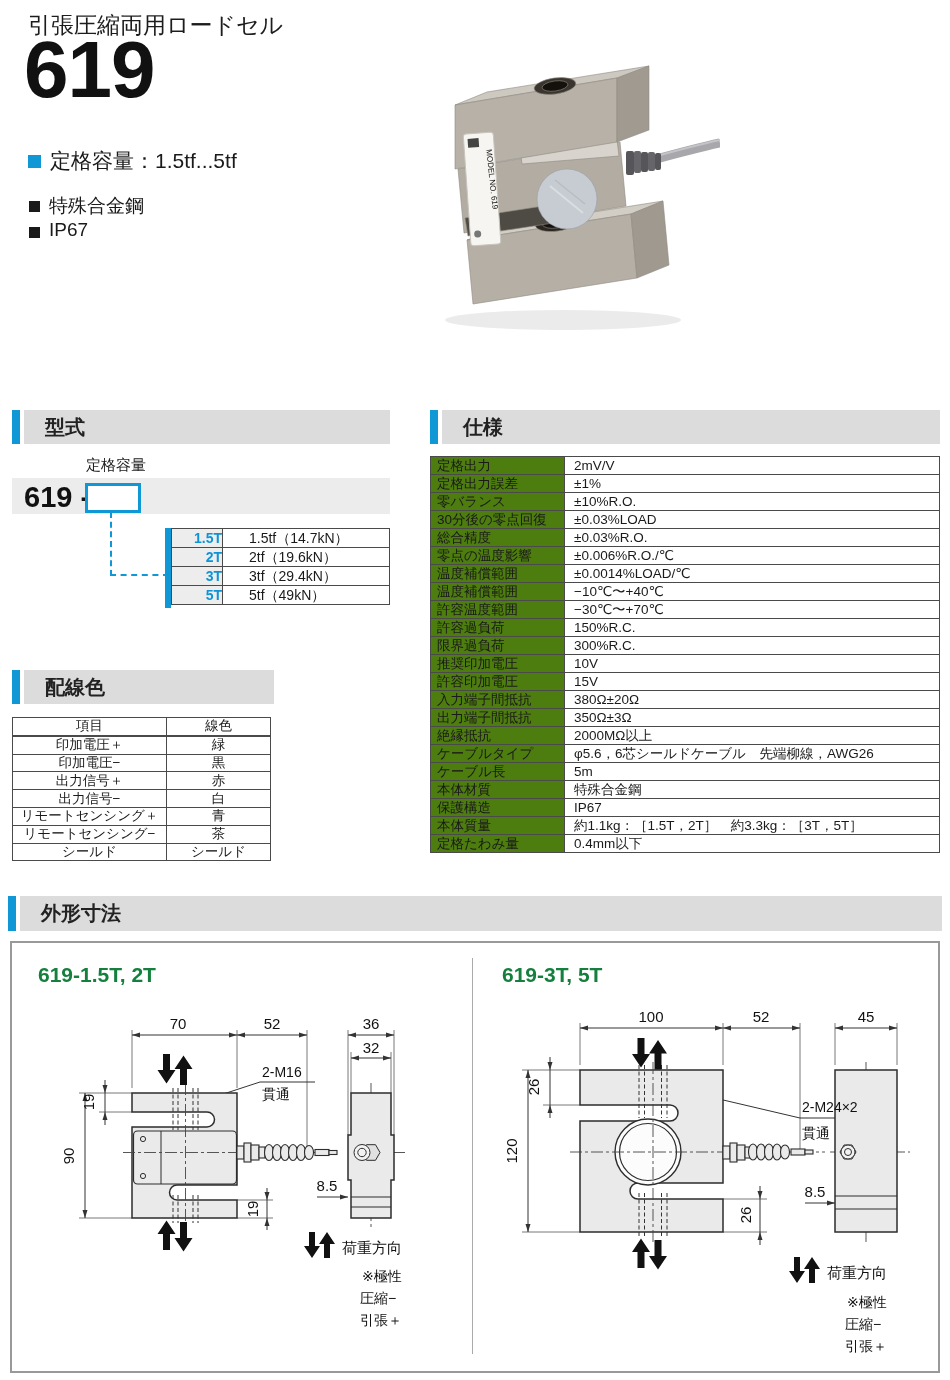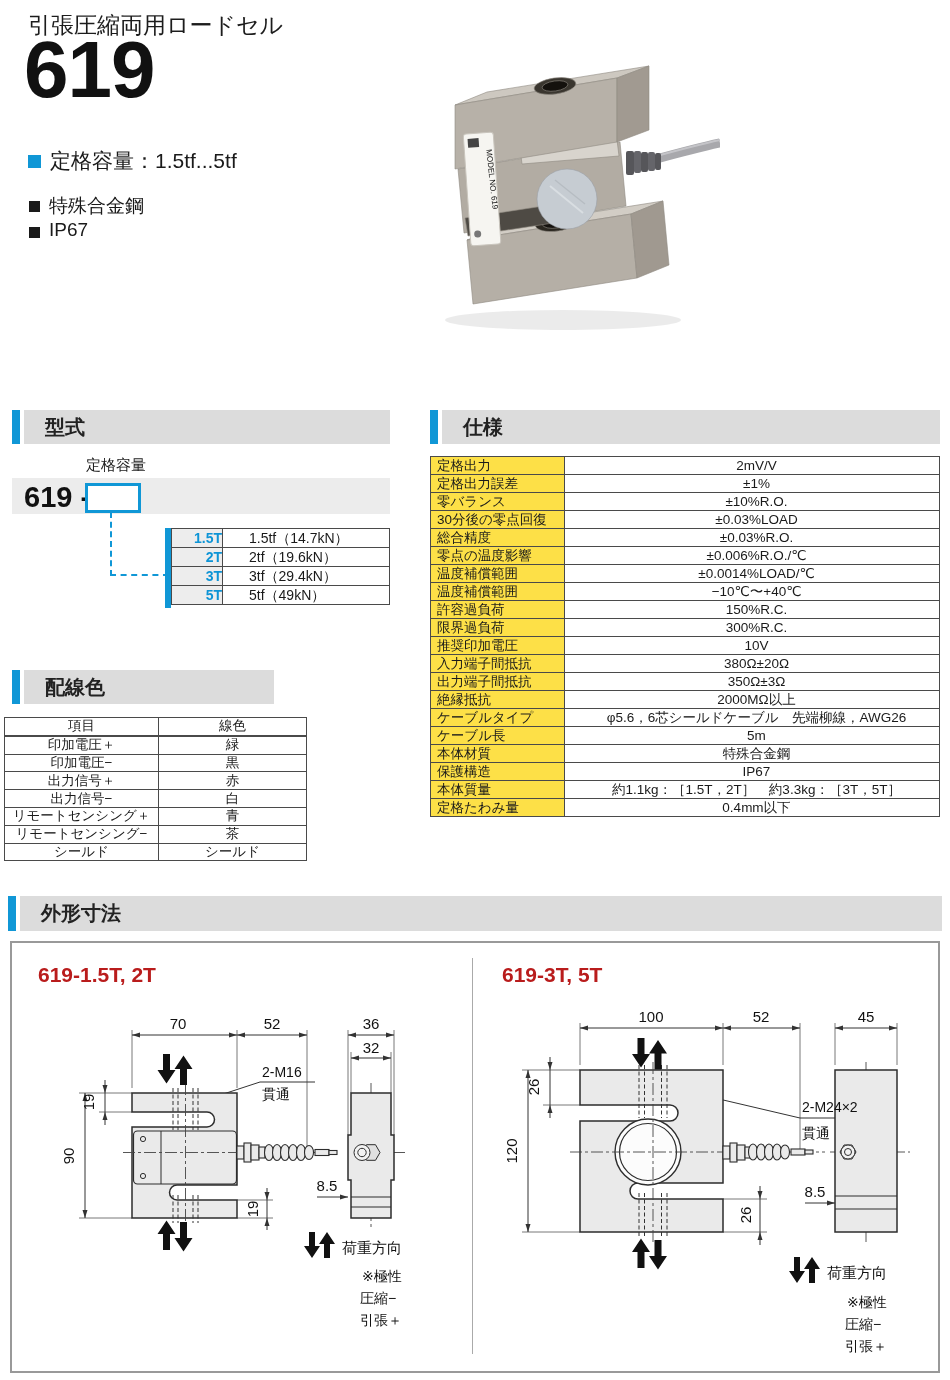--- a/index.html
+++ b/index.html
@@ -24,31 +24,31 @@
   #dash-l{left:110px;top:512px;width:57px;height:62px;border-left:2px dashed #1097d6;border-bottom:2px dashed #1097d6;}
   #opt-bar{left:165px;top:528px;width:6px;height:80px;background:#1097d6;}
   table{border-collapse:collapse;}
   #opt-table{position:absolute;left:171px;top:528px;width:219px;table-layout:fixed;}
   #opt-table td{border:1px solid #4a4a4a;height:18px;font-size:14px;line-height:15px;padding:0;}
   #opt-table td.code{width:50px;text-align:right;background:#ededed;color:#0d94d6;font-weight:bold;}
   #opt-table td.desc{padding-left:26px;background:#fff;}
   
   #spec-table{position:absolute;left:430px;top:456px;width:510px;table-layout:fixed;}
   #spec-table td{border:1px solid #4a4a4a;height:17px;font-size:13.5px;line-height:14px;padding:0 0 0 6px;}
-  #spec-table td.lbl{width:127px;background:#fde047;}
-  #spec-table td.val{background:#fff;padding-left:9px;text-align:center;}
-  
-  #wire-table{position:absolute;left:4px;top:717px;width:303px;table-layout:fixed;}
+  #spec-table td.lbl{width:127px;background:#4d7c0f;}
+  #spec-table td.val{background:#fff;padding-left:9px;}
+  
+  #wire-table{position:absolute;left:12px;top:717px;width:259px;table-layout:fixed;}
   #wire-table td{border:1px solid #4a4a4a;height:16.8px;font-size:13.5px;line-height:14px;padding:0;text-align:center;}
   #wire-table td.c1{width:153px;}
   #wire-table tr.hd td{border-bottom:2px solid #4a4a4a;}
   
   #dim-box{left:10px;top:941px;width:926px;height:428px;border:2px solid #999;background:#fff;}
   #dim-divider{left:472px;top:958px;width:0;height:396px;border-left:1.5px solid #aaa;}
-  .draw-title{position:absolute;font-size:21px;font-weight:800;color:#b91c1c;}
+  .draw-title{position:absolute;font-size:21px;font-weight:800;color:#15803d;}
   svg text{fill:#111;}
   .dimtxt{font-size:15px;}
   .smalltxt{font-size:14px;}
 </style>
 </head>
 <body>
 
 <div class="abs" id="subtitle">引張圧縮両用ロードセル</div>
 <div class="abs" id="model-number">619</div>
 
@@ -164,30 +164,38 @@
       </tr>
   <tr>
         <td class="lbl">温度補償範囲</td>
         <td class="val">±0.0014%LOAD/℃</td>
       </tr>
   <tr>
         <td class="lbl">温度補償範囲</td>
         <td class="val">−10℃〜+40℃</td>
       </tr>
   <tr>
+        <td class="lbl">許容温度範囲</td>
+        <td class="val">−30℃〜+70℃</td>
+      </tr>
+  <tr>
         <td class="lbl">許容過負荷</td>
         <td class="val">150%R.C.</td>
       </tr>
   <tr>
         <td class="lbl">限界過負荷</td>
         <td class="val">300%R.C.</td>
       </tr>
   <tr>
         <td class="lbl">推奨印加電圧</td>
         <td class="val">10V</td>
+      </tr>
+  <tr>
+        <td class="lbl">許容印加電圧</td>
+        <td class="val">15V</td>
       </tr>
   <tr>
         <td class="lbl">入力端子間抵抗</td>
         <td class="val">380Ω±20Ω</td>
       </tr>
   <tr>
         <td class="lbl">出力端子間抵抗</td>
         <td class="val">350Ω±3Ω</td>
       </tr>
   <tr>

